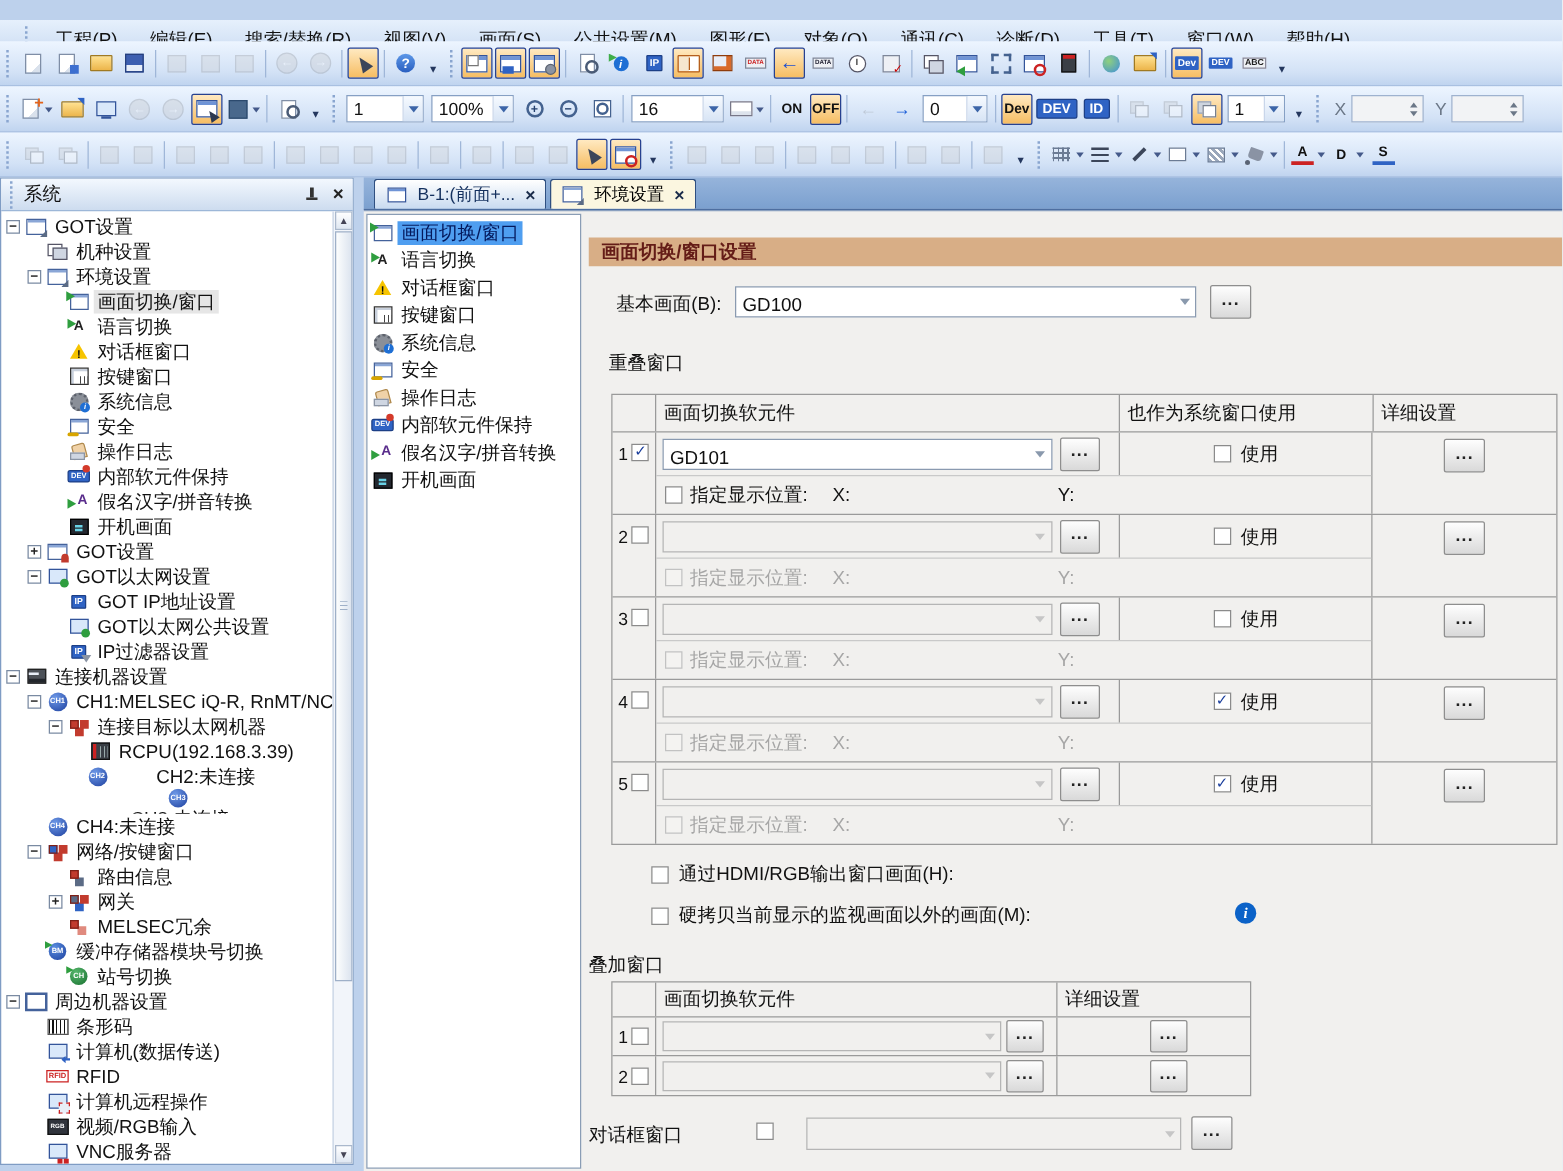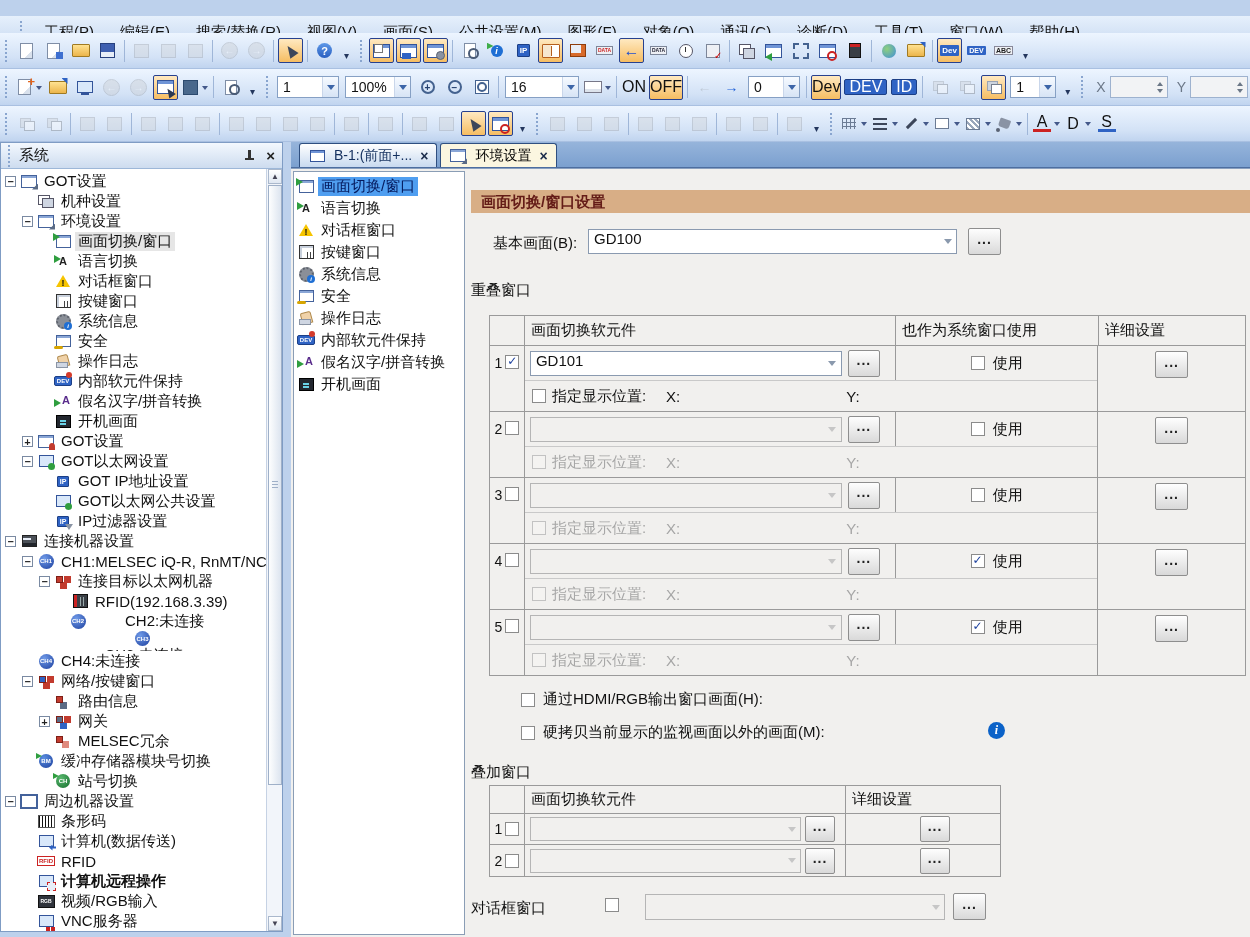--- a/index.html
+++ b/index.html
@@ -26,21 +26,21 @@
 .tcombo{height:22px;background:#fff;border:1px solid #86a0c4;display:inline-flex;align-items:center;padding-left:5px;margin:0 3px;font-size:14px;flex:none}
 .tcombo .cval{flex:1;text-align:left}
 .carr{width:16px;align-self:stretch;display:flex;align-items:center;justify-content:center;border-left:1px solid #c9d6ea;background:linear-gradient(#f6faff,#d7e4f5)}
 .carr::after{content:"";border:4px solid transparent;border-top:5px solid #3c65a8;margin-top:4px}
 .spinlab{color:#6b7787;font-size:14px;margin:0 4px 0 7px}
 .spin{display:inline-flex;align-items:center;width:58px;height:22px;background:#f2f3f5;border:1px solid #9eb2cf;margin-right:2px}
 .spin .arrows{margin-left:auto;display:flex;flex-direction:column;gap:3px;padding-right:4px}
 .spin .u{width:0;height:0;border:3px solid transparent;border-bottom:4px solid #6b7787}
 .spin .d{width:0;height:0;border:3px solid transparent;border-top:4px solid #6b7787}
 .tico{min-width:18px;height:16px;position:relative;display:inline-flex;align-items:center;justify-content:center}
-.tico.txt{font-size:16px;font-weight:normal;color:#111;white-space:nowrap}
+.tico.txt{font-size:11px;font-weight:bold;color:#111;white-space:nowrap}
 .devtxt{color:#0a2f9c}
 .bluebox-txt{background:#2f63c4;color:#fff !important;font-size:10px;padding:1px 4px;border-radius:2px;border:1px solid #1c3f86}
 .txtA{font-size:13px;color:#223;border-bottom:3px solid #c22;padding:0 2px;line-height:1.1}
 .txtD{font-size:13px;color:#223;padding:0 2px}
 .txtS{font-size:13px;color:#223;border-bottom:3px solid #2f63c4;padding:0 2px;line-height:1.1}
 
 
 .k-page::before,.k-pagearr::before,.k-pageplus::before{content:"";width:11px;height:14px;background:linear-gradient(135deg,#fff 70%,#d9e1ec 70%);border:1px solid #7f8ea6}
 .k-pagearr::after{content:"";position:absolute;right:0;bottom:0;width:7px;height:7px;background:#3d6fd0}
 .k-pageplus::after{content:"+";position:absolute;right:-2px;top:-5px;color:#e2641c;font-weight:bold;font-size:13px}
@@ -189,21 +189,21 @@
 .content{position:absolute;left:0;top:26px;right:0;bottom:0;background:#f1f0ee;border-top:1px solid #8aa0bf}
 .navpanel{position:absolute;left:2px;top:2px;width:172px;bottom:2px;background:#fff;border:1px solid #8a9db5;padding-top:3px;overflow:hidden}
 .nitem{height:22px;display:flex;align-items:center;font-size:15px;padding-left:3px}
 .nitem .nlab{padding:0 3px;white-space:nowrap}
 .nitem.sel .nlab{background:#4f9ef0;color:#04195c}
 
 
 .setpanel{position:absolute;left:176px;top:2px;right:0;bottom:0;overflow:hidden}
 .sheader{position:absolute;left:4px;top:19px;right:0;height:23px;background:#d8ae86;color:#641c17;font-weight:bold;font-size:15px;line-height:23px;padding-left:10px}
 .flab{position:absolute;font-size:15px;white-space:nowrap}
-.combo{background:#fff;border:1px solid #8a9ab0;display:flex;align-items:flex-start;font-size:15px;padding-left:5px}
+.combo{background:#fff;border:1px solid #8a9ab0;display:flex;align-items:flex-end;font-size:15px;padding-left:5px}
 .combo .cval{flex:1;overflow:hidden;white-space:nowrap}
 .carr2{width:17px;align-self:stretch;display:flex;align-items:center;justify-content:center}
 .carr2::after{content:"";border:4px solid transparent;border-top:5px solid #8a99ad;margin-top:4px}
 .combo.dis{background:#f1f0ee;border-color:#b5b5b5}
 .combo.dis .carr2::after{border-top-color:#c6c6c6}
 .dots{width:33px;height:27px;border:1px solid #8e8e8e;border-radius:2px;background:linear-gradient(#fefefe,#d9d9d9);font-size:14px;font-weight:bold;letter-spacing:1px;display:flex;align-items:center;justify-content:center;padding-bottom:6px;color:#222}
 .cb{width:14px;height:14px;background:#fff;border:1px solid #8b8b8b;display:inline-flex;align-items:center;justify-content:center;flex:none}
 .cb.on::after{content:"\2713";color:#1a3e9c;font-size:12px;font-weight:bold;margin-top:-2px}
 .cb.dis{border-color:#c2c2c2;background:#f4f3f1}
 .stable{position:absolute;background:#f1f0ee;border:1px solid #9a9a9a;font-size:15px}
@@ -740,21 +740,21 @@
             <span class="tlab">CH1:MELSEC iQ-R, RnMT/NC/</span>
           </div>
           <div class="trow" style="padding-left: 38px;">
             <span class="exp">−</span>
             <span class="tic t-netdev"></span>
             <span class="tlab">连接目标以太网机器</span>
           </div>
           <div class="trow" style="padding-left: 55px;">
             <span class="expsp"></span>
             <span class="tic t-rcpu"></span>
-            <span class="tlab">RFID(192.168.3.39)</span>
+            <span class="tlab">RCPU(192.168.3.39)</span>
           </div>
           <div class="trow" style="padding-left: 21px; gap: 32px;">
             <span class="expsp"></span>
             <span class="tic t-ch2"></span>
             <span class="tlab">CH2:未连接</span>
           </div>
           <div class="trow" style="padding-left: 21px; flex-direction: column;">
             <span class="expsp"></span>
             <span class="tic t-ch3"></span>
             <span class="tlab">CH3:未连接</span>
@@ -807,21 +807,21 @@
           <div class="trow" style="padding-left: 21px;">
             <span class="expsp"></span>
             <span class="tic t-pc"></span>
             <span class="tlab">计算机(数据传送)</span>
           </div>
           <div class="trow" style="padding-left: 21px;">
             <span class="expsp"></span>
             <span class="tic t-rfid"></span>
             <span class="tlab">RFID</span>
           </div>
-          <div class="trow" style="padding-left: 21px; font-weight: bold;">
+          <div class="trow" style="padding-left: 21px;">
             <span class="expsp"></span>
             <span class="tic t-pcremote"></span>
             <span class="tlab">计算机远程操作</span>
           </div>
           <div class="trow" style="padding-left: 21px;">
             <span class="expsp"></span>
             <span class="tic t-video"></span>
             <span class="tlab">视频/RGB输入</span>
           </div>
           <div class="trow" style="padding-left: 21px;">
@@ -899,21 +899,21 @@
       <div class="setpanel">
         <div class="sheader">画面切换/窗口设置</div>
 
         <div class="flab" style="left:26px;top:63px">基本画面(B):</div>
         <div class="combo" style="position:absolute;left:121px;top:58px;width:369px;height:25px">
           <span class="cval">GD100</span>
           <span class="carr2"></span>
         </div>
         <div class="dots" style="position:absolute;left:501px;top:57px">...</div>
 
-        <div class="flab" style="left:4px;top:110px">重叠窗口</div>
+        <div class="flab" style="left:20px;top:110px">重叠窗口</div>
         <div class="stable" style="left:22px;top:144px;width:757px" id="t1Mount">
             <div class="thdr" style="height: 30px;">
               <div class="hc" style="width: 35px;"></div>
               <div class="hc" style="width: 371px;">画面切换软元件</div>
               <div class="hc" style="width: 203px;">也作为系统窗口使用</div>
               <div class="hc" style="flex: 1 1 0%;">详细设置</div>
             </div>
             <div class="t1row">
               <div class="numcell">
                 <span>1</span>

